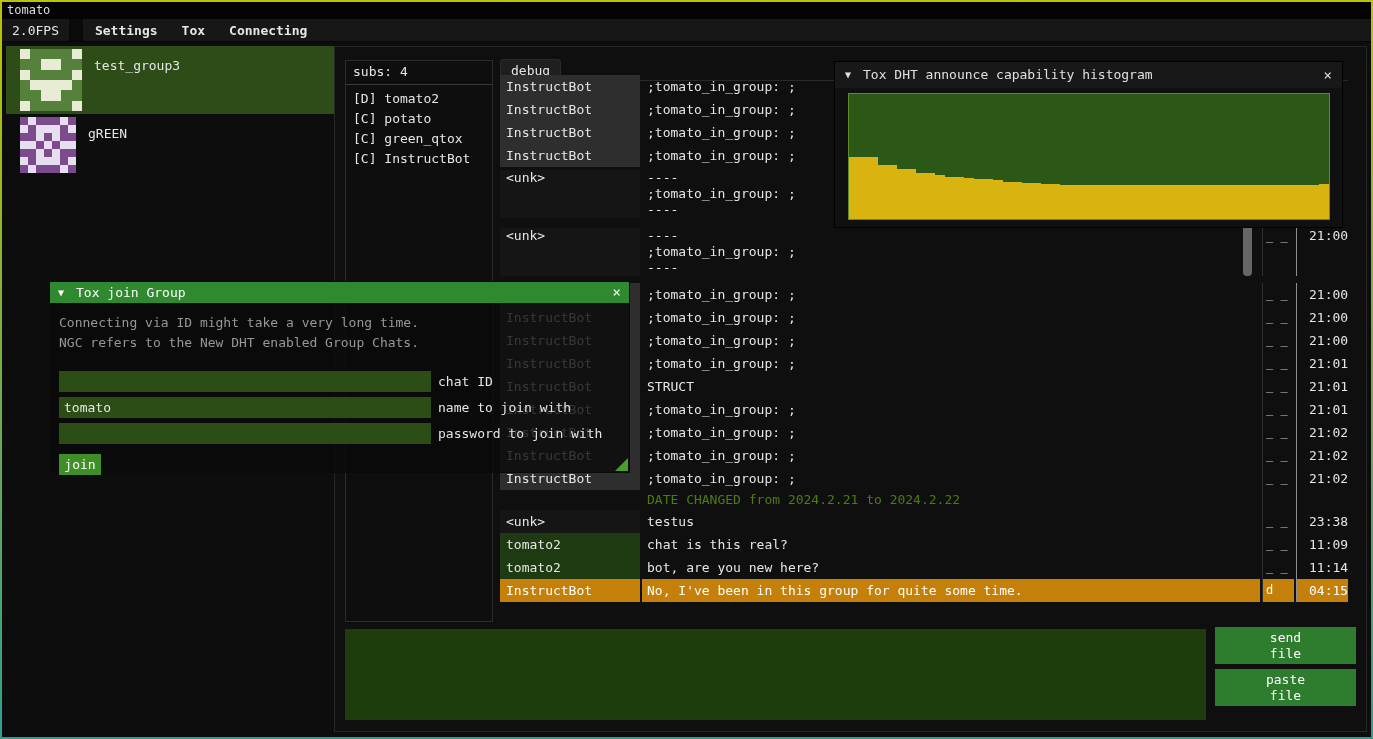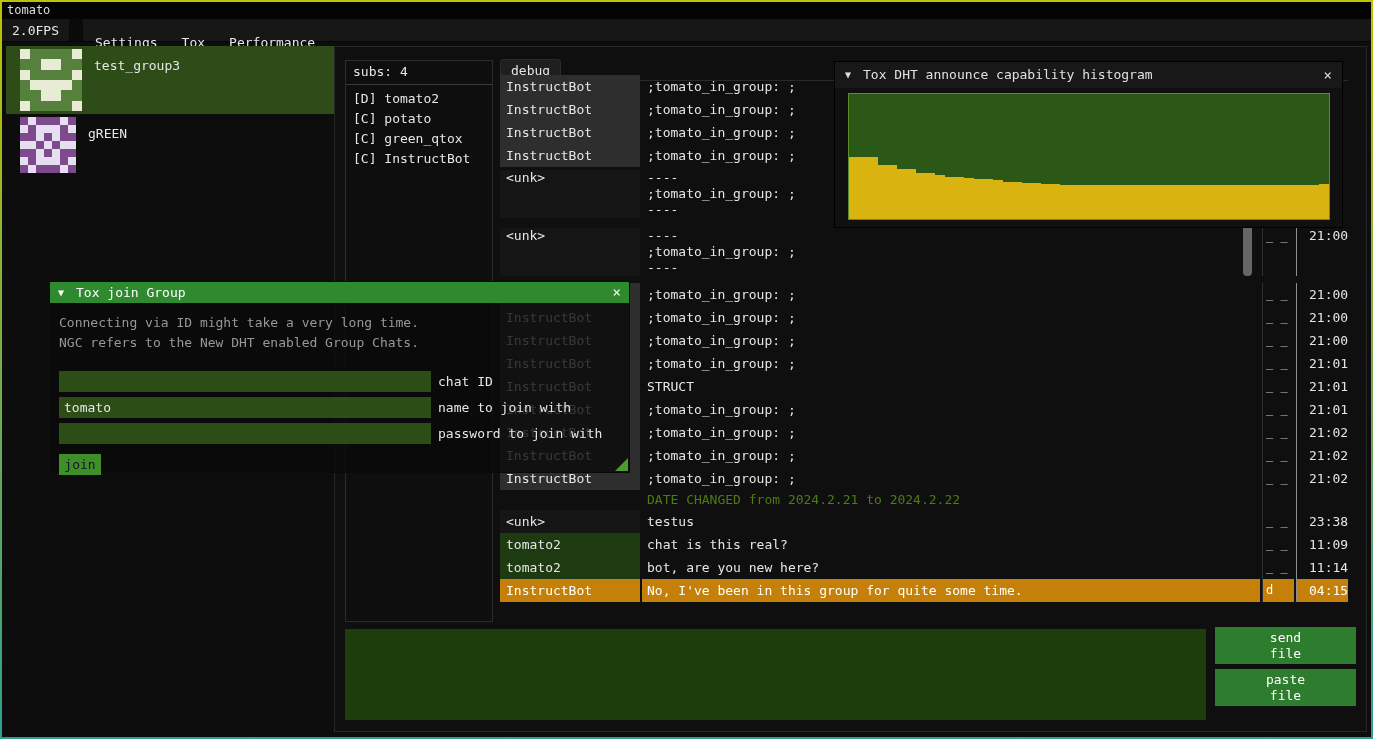--- a/index.html
+++ b/index.html
@@ -5,21 +5,21 @@
   * { box-sizing: border-box; margin: 0; padding: 0; }
   html,body { width:1373px; height:739px; background:#0c0c0c; font-family:"DejaVu Sans Mono", monospace; font-size:13px; color:#e6e6e6; overflow:hidden; }
   .frame { position:relative; width:1373px; height:739px; background:linear-gradient(to bottom,#bcc400 0%,#7fae44 45%,#2f9f8d 100%); }
   .app { position:absolute; left:2px; top:2px; right:2px; bottom:2px; background:#0d0d0d; overflow:hidden; }
 
   .titlebar { position:absolute; left:0; top:0; width:100%; height:17px; background:#040404; font-size:12px; line-height:17px; padding-left:5px; color:#dedede; }
   .menubar { position:absolute; left:0; top:17px; width:100%; height:23px; background:#171717; display:flex; align-items:stretch; border-bottom:1px solid #060606; }
   .fps { padding:0 10px; line-height:23px; color:#e6e6e6; }
   .menusep { width:14px; background:#0a0a0a; }
   #menu-items { display:flex; }
-  .menuitem { padding:12px 12px; line-height:23px; cursor:default; }
+  .menuitem { padding:0 12px; line-height:23px; cursor:default;font-weight:bold; }
 
   .sidebar { position:absolute; left:4px; top:44px; width:330px; bottom:6px; }
   .group { position:relative; display:flex; align-items:flex-start; padding:3px 0 3px 14px; }
   .group.selected { background:#2e4c17; }
   .avatar { display:grid; flex:0 0 auto; }
   .glabel { margin-left:12px; margin-top:9px; white-space:nowrap; }
 
   .chatwin { position:absolute; left:332px; top:44px; width:1033px; height:686px; background:#0f0f0f; border:1px solid #272727; }
   .subs { position:absolute; left:10px; top:13px; width:148px; height:562px; border:1px solid #2c2c2c; background:#0e0e0e; }
   .subs-h { padding:3px 7px; }
@@ -53,21 +53,21 @@
   .joinwin { position:absolute; left:48px; top:280px; width:579px; height:190px; z-index:30; box-shadow:0 0 0 1px #0a0a0a; }
   .jtitle { height:21px; background:#2f8a2f; color:#fff; line-height:21px; position:relative; padding-left:26px; }
   .collapse { position:absolute; left:8px; top:0; font-size:10px; }
   .close { position:absolute; right:8px; top:0; font-size:14px; cursor:pointer; }
   .jbody { position:absolute; left:0; top:21px; right:0; bottom:0; background:rgba(10,10,10,0.8); padding:10px 0 0 9px; }
   .jinfo { color:#989898; height:20px; line-height:20px; white-space:nowrap; }
   #join-fields { margin-top:18px; }
   .jrow { margin-bottom:5px; height:21px; display:flex; align-items:center; }
   .jinput { width:372px; height:21px; background:#2c4d15; border:none; color:#e8e8e8; font-family:inherit; font-size:13px; padding:0 5px; outline:none; }
   .jlabel { margin-left:7px; white-space:nowrap; }
-  .joinbtn { margin-top:5px; width:42px; height:21px; background:#3f8f28; border:none; color:#0f172a; font-family:inherit; font-size:13px; cursor:pointer; }
+  .joinbtn { margin-top:5px; width:42px; height:21px; background:#3f8f28; border:none; color:#ffffff; font-family:inherit; font-size:13px; cursor:pointer; }
   .grip { position:absolute; right:1px; bottom:1px; width:0; height:0; border-left:13px solid transparent; border-bottom:13px solid #4a9e2d; }
 
   .histwin { position:absolute; left:833px; top:60px; width:507px; height:165px; z-index:20; background:#101010; box-shadow:0 0 0 1px #000; }
   .htitle { height:26px; background:#181818; line-height:26px; position:relative; padding-left:28px; color:#e0e0e0; }
   .htitle .collapse { left:10px; }
   .htitle .close { right:10px; }
   .plot { position:absolute; left:13px; top:31px; width:482px; height:127px; background:#2b5817; border:1px solid #5d8d2a; display:flex; align-items:flex-end; overflow:hidden; }
   .bar { flex:1 1 auto; }
 </style>
 </head>
@@ -79,21 +79,21 @@
     <div class="titlebar">
       <span>tomato</span>
     </div>
 
     <div class="menubar">
       <div class="fps">2.0FPS</div>
       <div class="menusep"></div>
       <div id="menu-items">
           <div class="menuitem">Settings</div>
           <div class="menuitem">Tox</div>
-          <div class="menuitem">Performance</div>
+          <div class="menuitem">Connecting</div>
         </div>
     </div>
 
     <div class="sidebar">
       <div id="group-list">
           <div class="group selected">
             <div class="avatar" style="width: 62px; height: 62px; grid-template-columns: repeat(6, 1fr);">
               <div class="acell" style="background: rgb(233, 236, 212);"></div>
               <div class="acell" style="background: rgb(85, 129, 60);"></div>
               <div class="acell" style="background: rgb(85, 129, 60);"></div>

